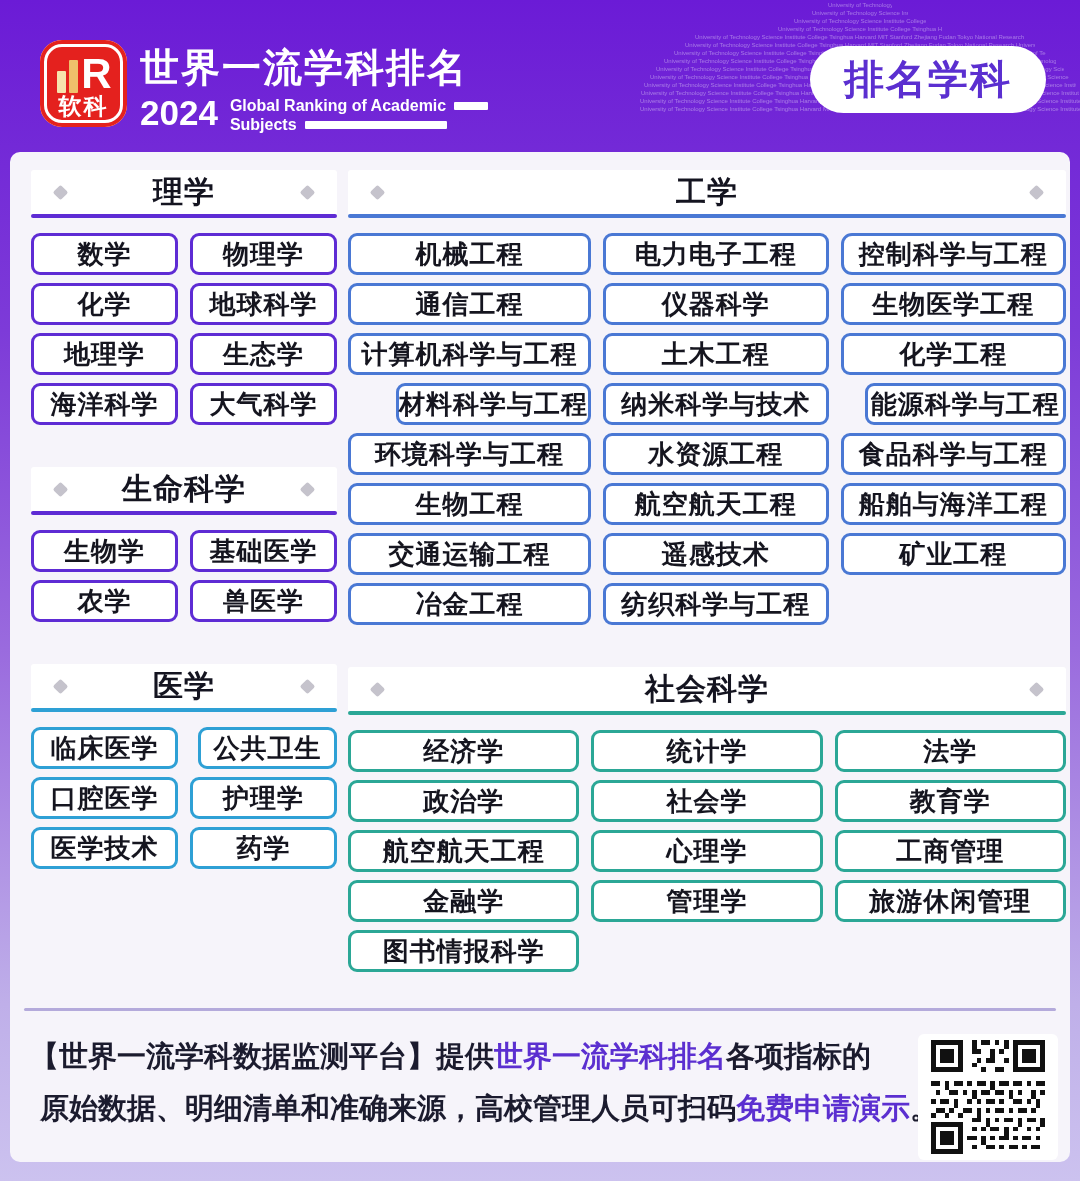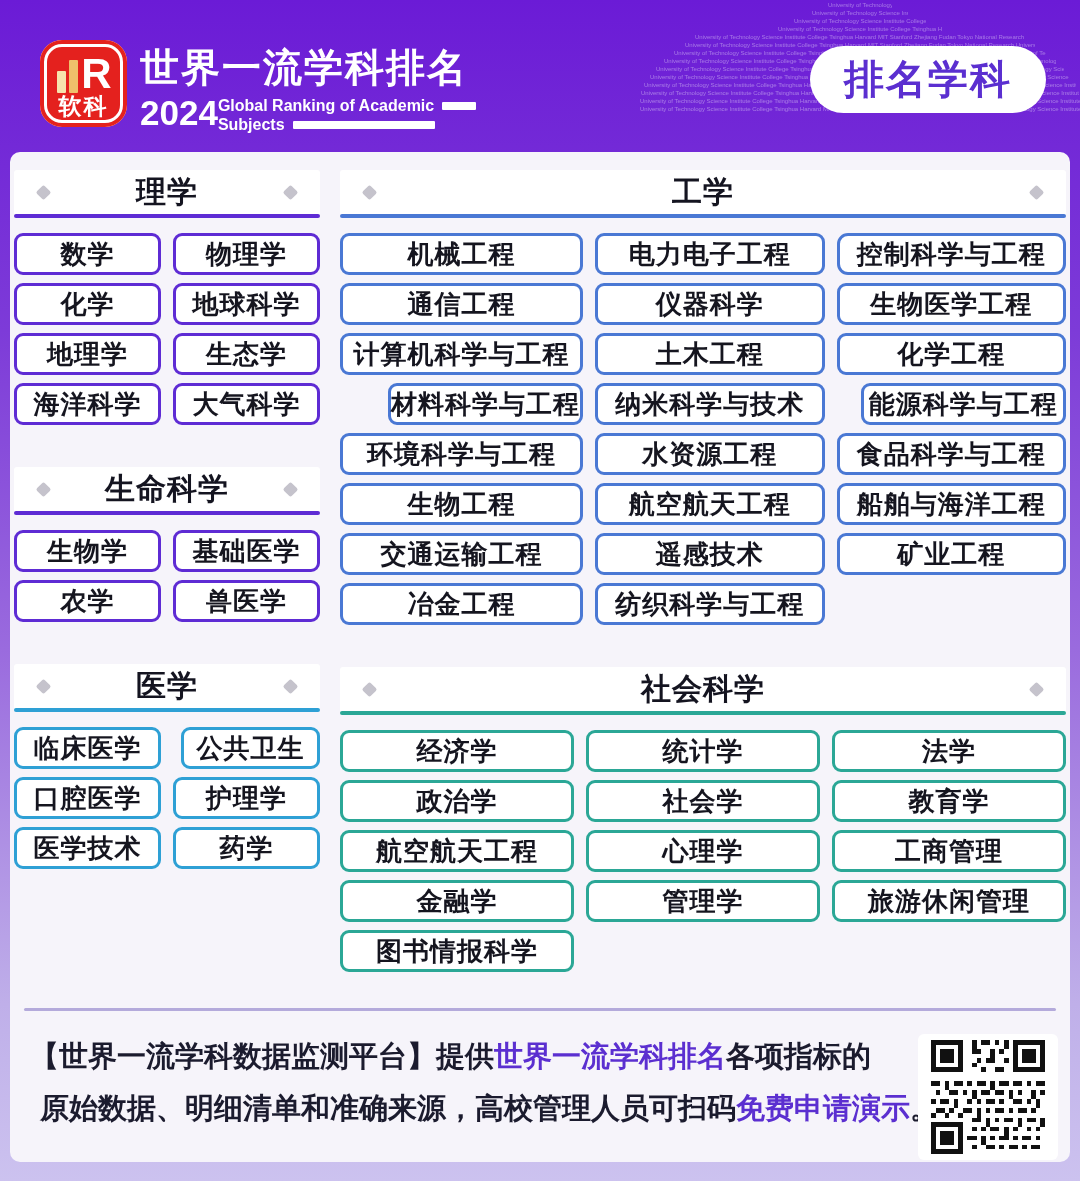--- a/index.html
+++ b/index.html
@@ -26,38 +26,38 @@
     display:flex; flex-direction:column; align-items:center; justify-content:center;
   }
   .logo-bars{ display:flex; align-items:flex-end; gap:3px; height:40px; margin-top:4px; }
   .bar{ display:inline-block; width:9px; border-radius:1px; }
   .b1{ height:22px; background:#F6E3AE; }
   .b2{ height:33px; background:#EFBF6B; }
   .logo-r{ color:#fff; font-size:42px; font-weight:900; line-height:38px; letter-spacing:-2px; }
   .logo-brand{ color:#fff; font-size:23px; font-weight:800; letter-spacing:2px; line-height:26px; }
   .title-block{ position:absolute; left:140px; top:46px; color:#fff; }
   .main-title{ font-size:39px; font-weight:800; letter-spacing:2px; line-height:44px; }
-  .subtitle-row{ display:flex; align-items:flex-start; gap:0; margin-top:4px; }
+  .subtitle-row{ display:flex; align-items:flex-start; gap:12px; margin-top:4px; }
   .year{ font-size:35px; font-weight:800; line-height:38px; }
   .sub-en{ font-size:16px; font-weight:700; line-height:19px; padding-top:2px; }
   .sub-line1,.sub-line2{ display:flex; align-items:center; gap:8px; white-space:nowrap; }
   .dash{ width:34px; height:8px; background:#fff; border-radius:1px; }
   .longbar{ width:142px; height:8px; background:#fff; border-radius:1px; }
   .badge{
     position:absolute; right:34px; top:46px; height:67px; min-width:212px;
     background:#fff; border-radius:34px; padding:0 34px;
     display:flex; align-items:center; justify-content:center;
     font-size:40px; font-weight:800; color:#5B2FD0; letter-spacing:2px;
   }
   
   .panel{
     position:absolute; left:10px; top:152px; width:1060px; height:1010px;
     background:#F6F4FA; border-radius:10px;
   }
-  .cols{ display:flex; gap:20px; padding:18px 4px 0 4px; }
+  .cols{ display:flex; gap:11px; padding:18px 4px 0 21px; }
   .col-left{ width:306px; flex:0 0 306px; }
   .col-right{ flex:1; }
   .section{ margin-bottom:42px; }
   .sec-header{ position:relative; background:#fff; height:48px; border-radius:3px; }
   .sec-title{
     display:block; text-align:center; font-size:30px; font-weight:800;
     color:#141420; line-height:44px; letter-spacing:1px;
   }
   .diamond{ position:absolute; top:17px; width:11px; height:11px;
     background:#C5C3CC; border-radius:2px; transform:rotate(45deg); }

